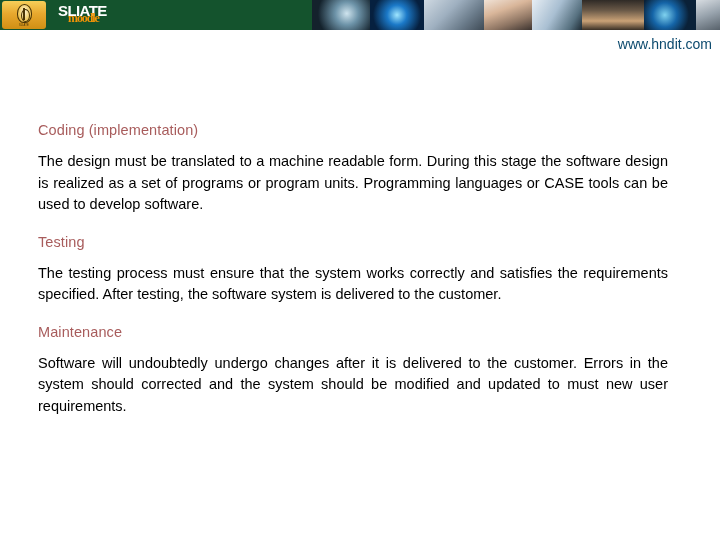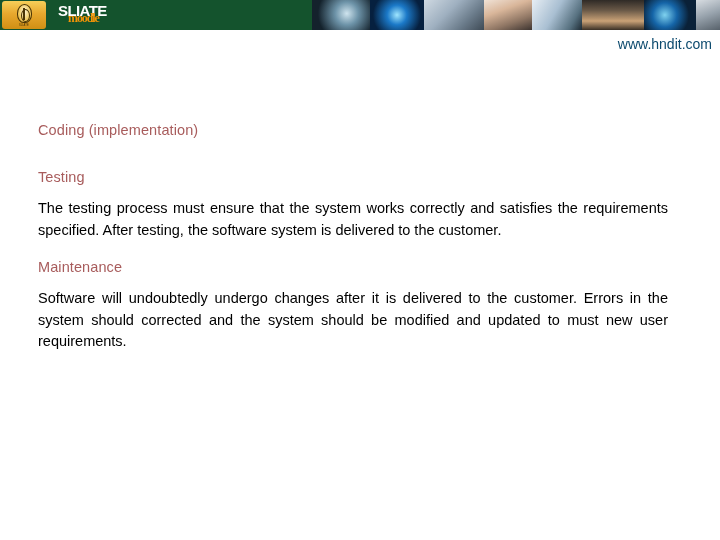--- a/index.html
+++ b/index.html
@@ -194,20 +194,21 @@
 
     </div>
   </div>
 
   <div class="url">www.hndit.com</div>
 
   <div class="content">
 
     <div class="heading">Coding  (implementation)</div>
     <div class="gap-h-to-p"></div>
+    <div class="para">The design must be translated to a machine readable form.  During this stage the software design is realized as a set of programs or program units.  Programming languages or CASE tools can be used to develop software.</div>
 
     <div class="gap-p-to-h"></div>
     <div class="heading">Testing</div>
     <div class="gap-h-to-p"></div>
     <div class="para">The testing process must ensure that the system works correctly and satisfies the requirements specified. After testing,   the software system is delivered to the customer.</div>
 
     <div class="gap-p-to-h"></div>
     <div class="heading">Maintenance</div>
     <div class="gap-h-to-p"></div>
     <div class="para">Software will undoubtedly undergo changes after it is delivered to the customer. Errors in the system should corrected and the system should be modified and updated to must new user requirements.</div>

